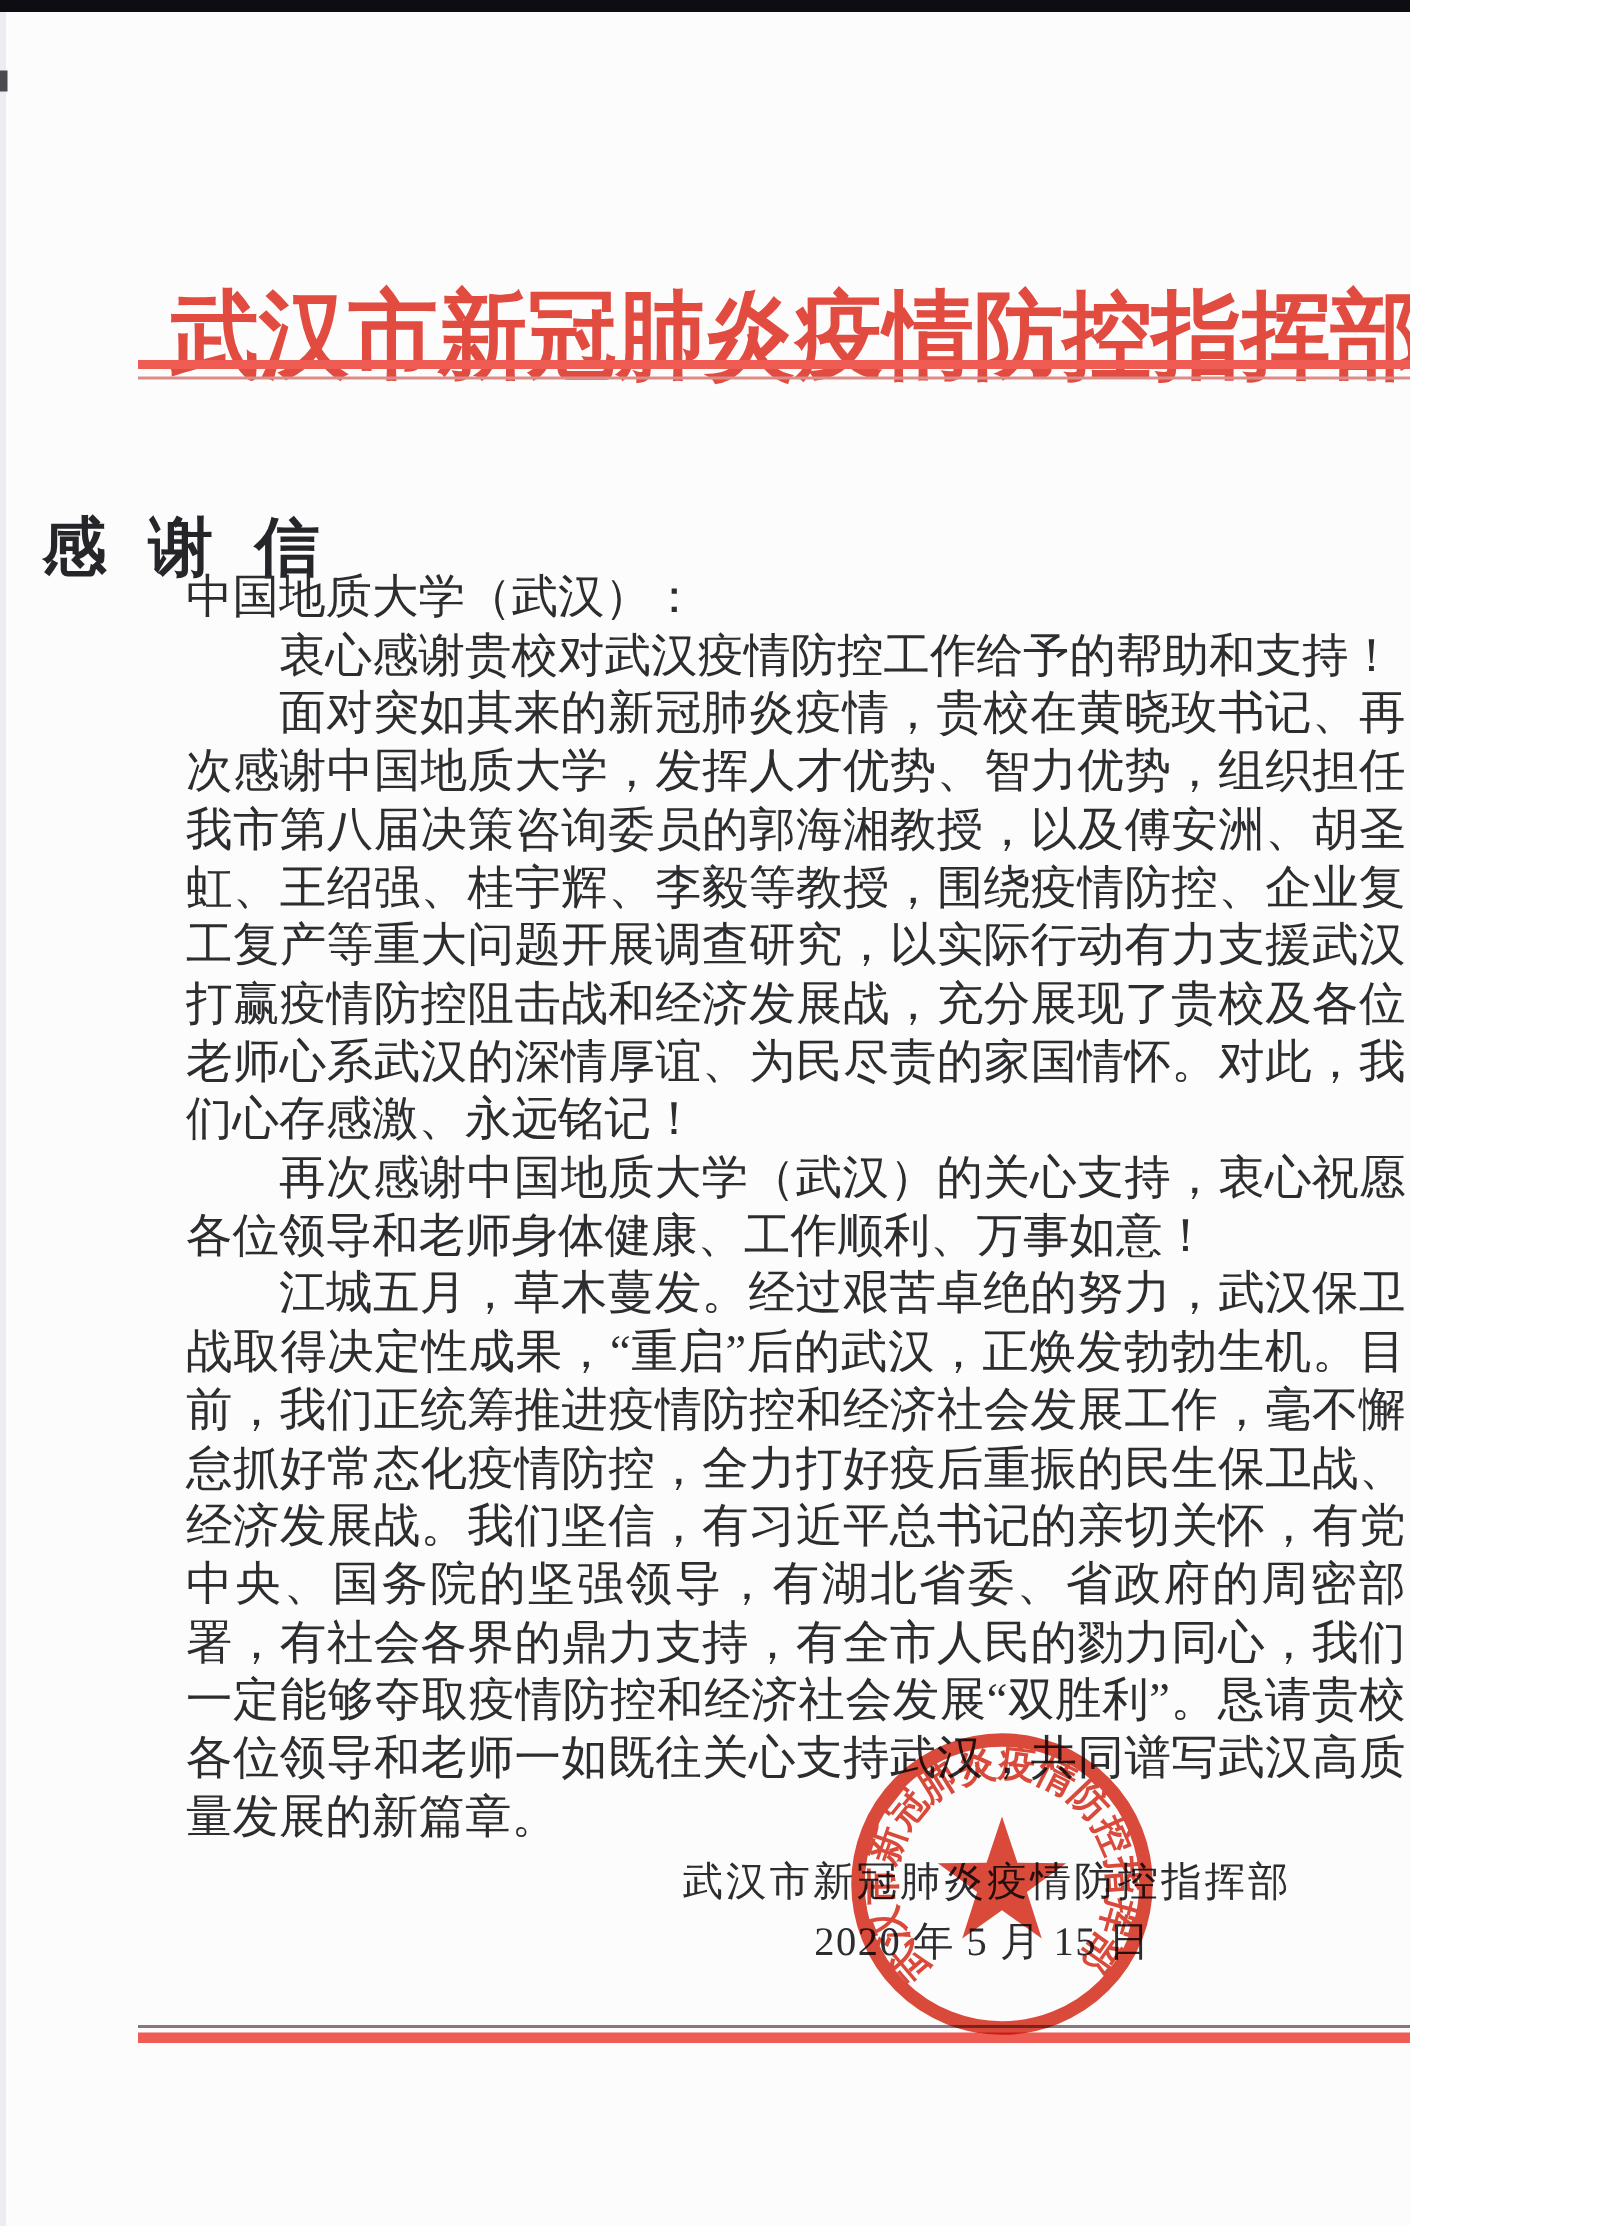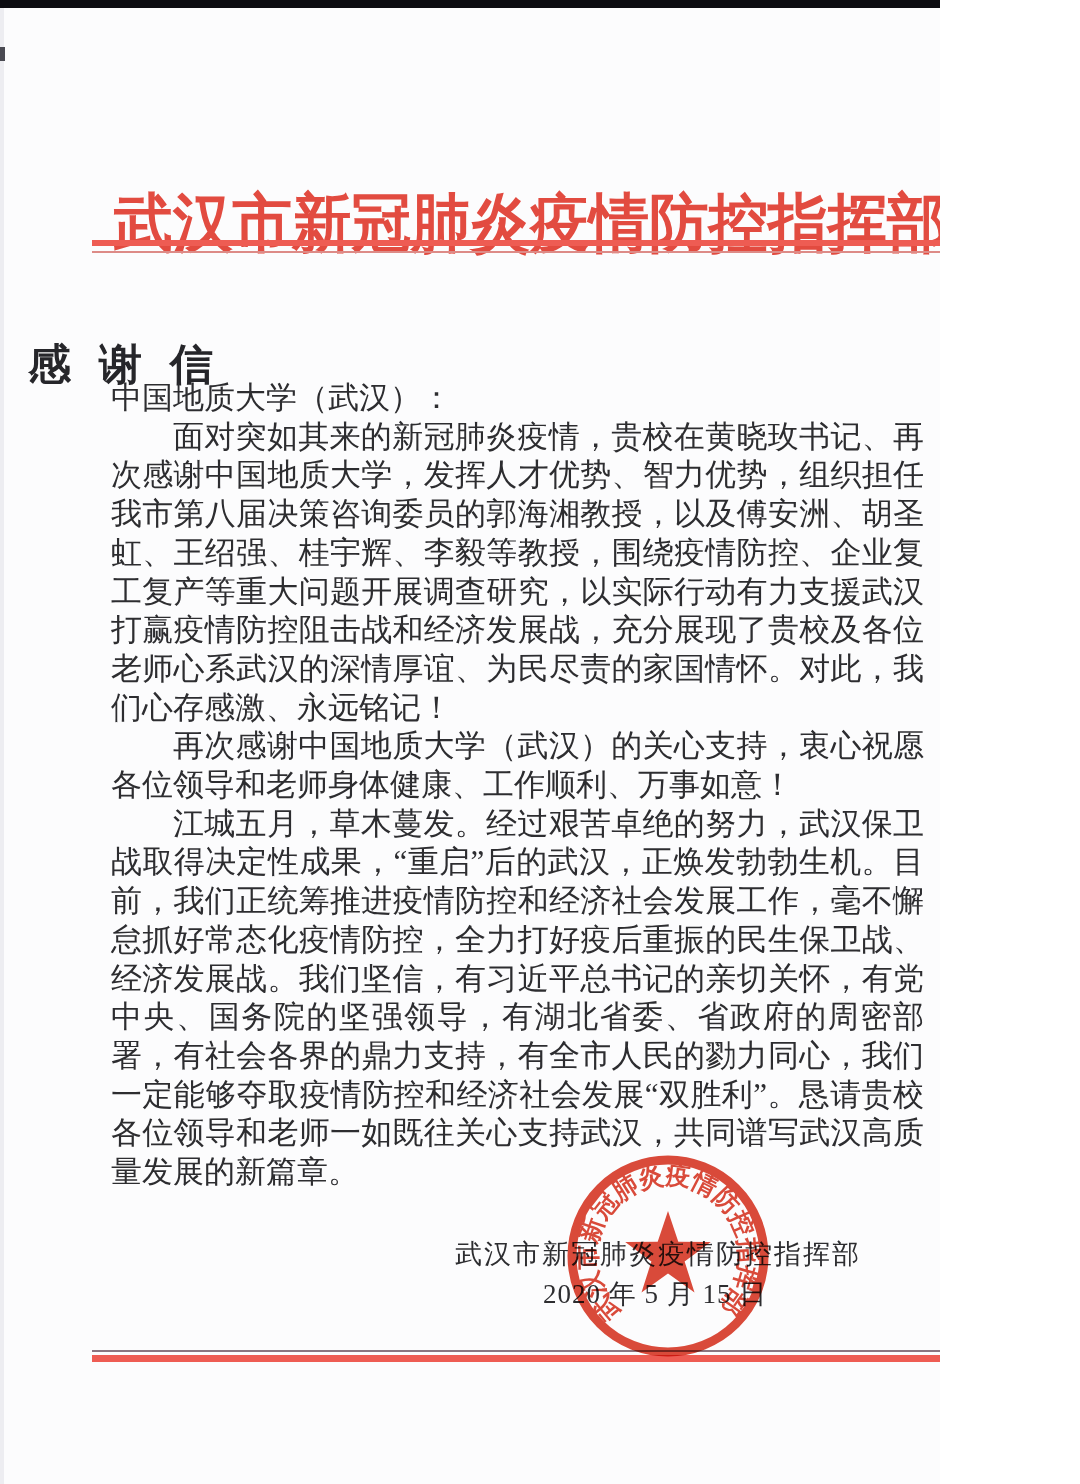--- a/index.html
+++ b/index.html
@@ -26,21 +26,21 @@
   .rule-a{position:absolute;left:92px;top:240px;width:878px;height:6px;background:#ee5c53;}
   .rule-b{position:absolute;left:92px;top:251px;width:878px;height:2px;background:#dd8b87;}
   
   .doc-title{
     position:absolute;left:0;top:300px;width:1032px;
     text-align:left;font-size:43px;font-weight:bold;color:#26262a;
     letter-spacing:28px;text-indent:28px;
   }
   
   .letter-body{
-    position:absolute;left:111px;top:379px;width:813px;
+    position:absolute;left:124px;top:379px;width:813px;
     font-size:31px;line-height:38.7px;color:#2d2d30;
     text-align:justify;
   }
   .letter-body p{margin:0;}
   .para{text-indent:2em;}
   
   .sig-org{
     position:absolute;left:455px;top:1236px;width:400px;
     text-align:center;font-size:27px;letter-spacing:2px;color:#2d2d30;white-space:nowrap;
   }
@@ -71,20 +71,21 @@
   <header>
     <h1 class="letterhead">武汉市新冠肺炎疫情防控指挥部</h1>
     <div class="rule-a"></div>
     <div class="rule-b"></div>
   </header>
 
   <h2 class="doc-title">感谢信</h2>
 
   <main class="letter-body">
     <p class="salutation">中国地质大学（武汉）：</p>
+    <p class="para">衷心感谢贵校对武汉疫情防控工作给予的帮助和支持！</p>
     <p class="para">面对突如其来的新冠肺炎疫情，贵校在黄晓玫书记、再次感谢中国地质大学，发挥人才优势、智力优势，组织担任我市第八届决策咨询委员的郭海湘教授，以及傅安洲、胡圣虹、王绍强、桂宇辉、李毅等教授，围绕疫情防控、企业复工复产等重大问题开展调查研究，以实际行动有力支援武汉打赢疫情防控阻击战和经济发展战，充分展现了贵校及各位老师心系武汉的深情厚谊、为民尽责的家国情怀。对此，我们心存感激、永远铭记！</p>
     <p class="para">再次感谢中国地质大学（武汉）的关心支持，衷心祝愿各位领导和老师身体健康、工作顺利、万事如意！</p>
     <p class="para">江城五月，草木蔓发。经过艰苦卓绝的努力，武汉保卫战取得决定性成果，“重启”后的武汉，正焕发勃勃生机。目前，我们正统筹推进疫情防控和经济社会发展工作，毫不懈怠抓好常态化疫情防控，全力打好疫后重振的民生保卫战、经济发展战。我们坚信，有习近平总书记的亲切关怀，有党中央、国务院的坚强领导，有湖北省委、省政府的周密部署，有社会各界的鼎力支持，有全市人民的勠力同心，我们一定能够夺取疫情防控和经济社会发展“双胜利”。恳请贵校各位领导和老师一如既往关心支持武汉，共同谱写武汉高质量发展的新篇章。</p>
   </main>
 
   <div class="sig-org">武汉市新冠肺炎疫情防控指挥部</div>
   <div class="sig-date">2020 年 5 月 15 日</div>
 
   <svg class="stamp" viewBox="0 0 212 212" aria-hidden="true">
     <circle cx="106" cy="106" r="96" fill="none" stroke="#d93b29" stroke-width="9"></circle>

